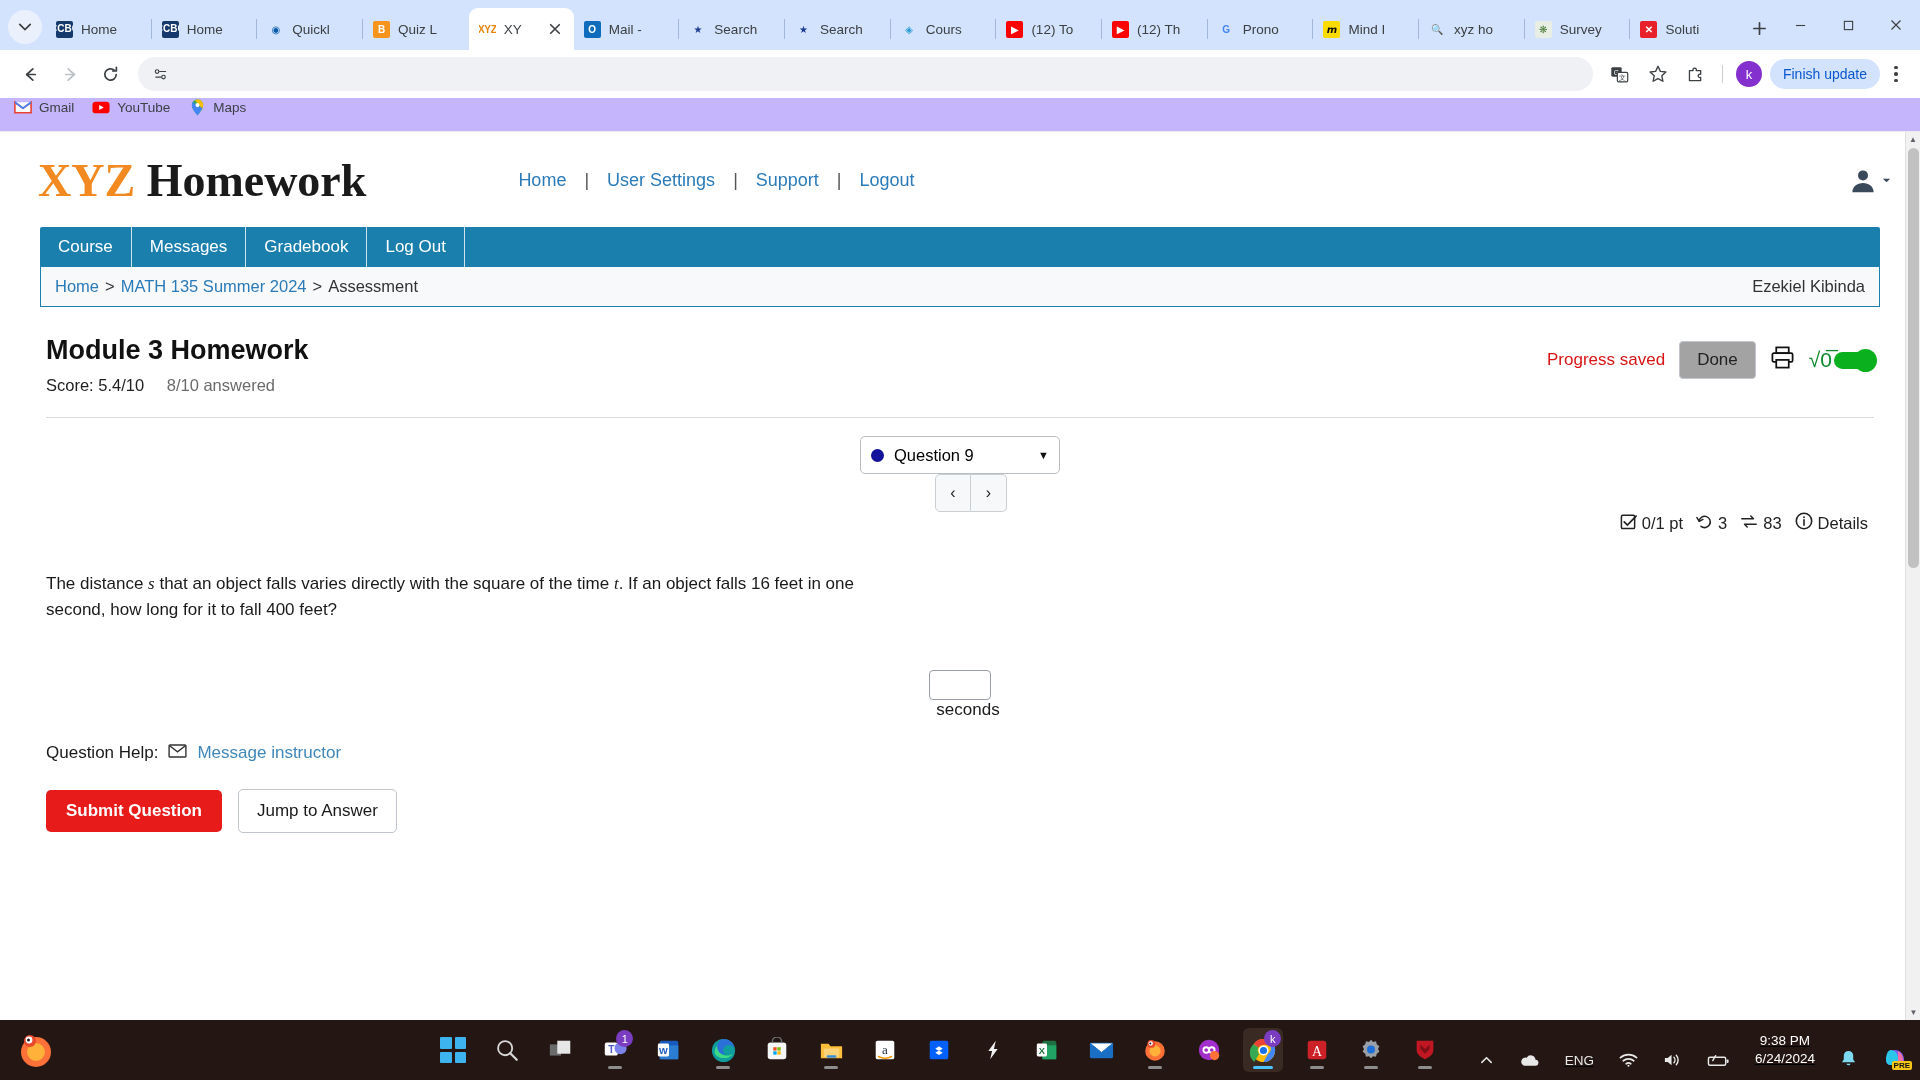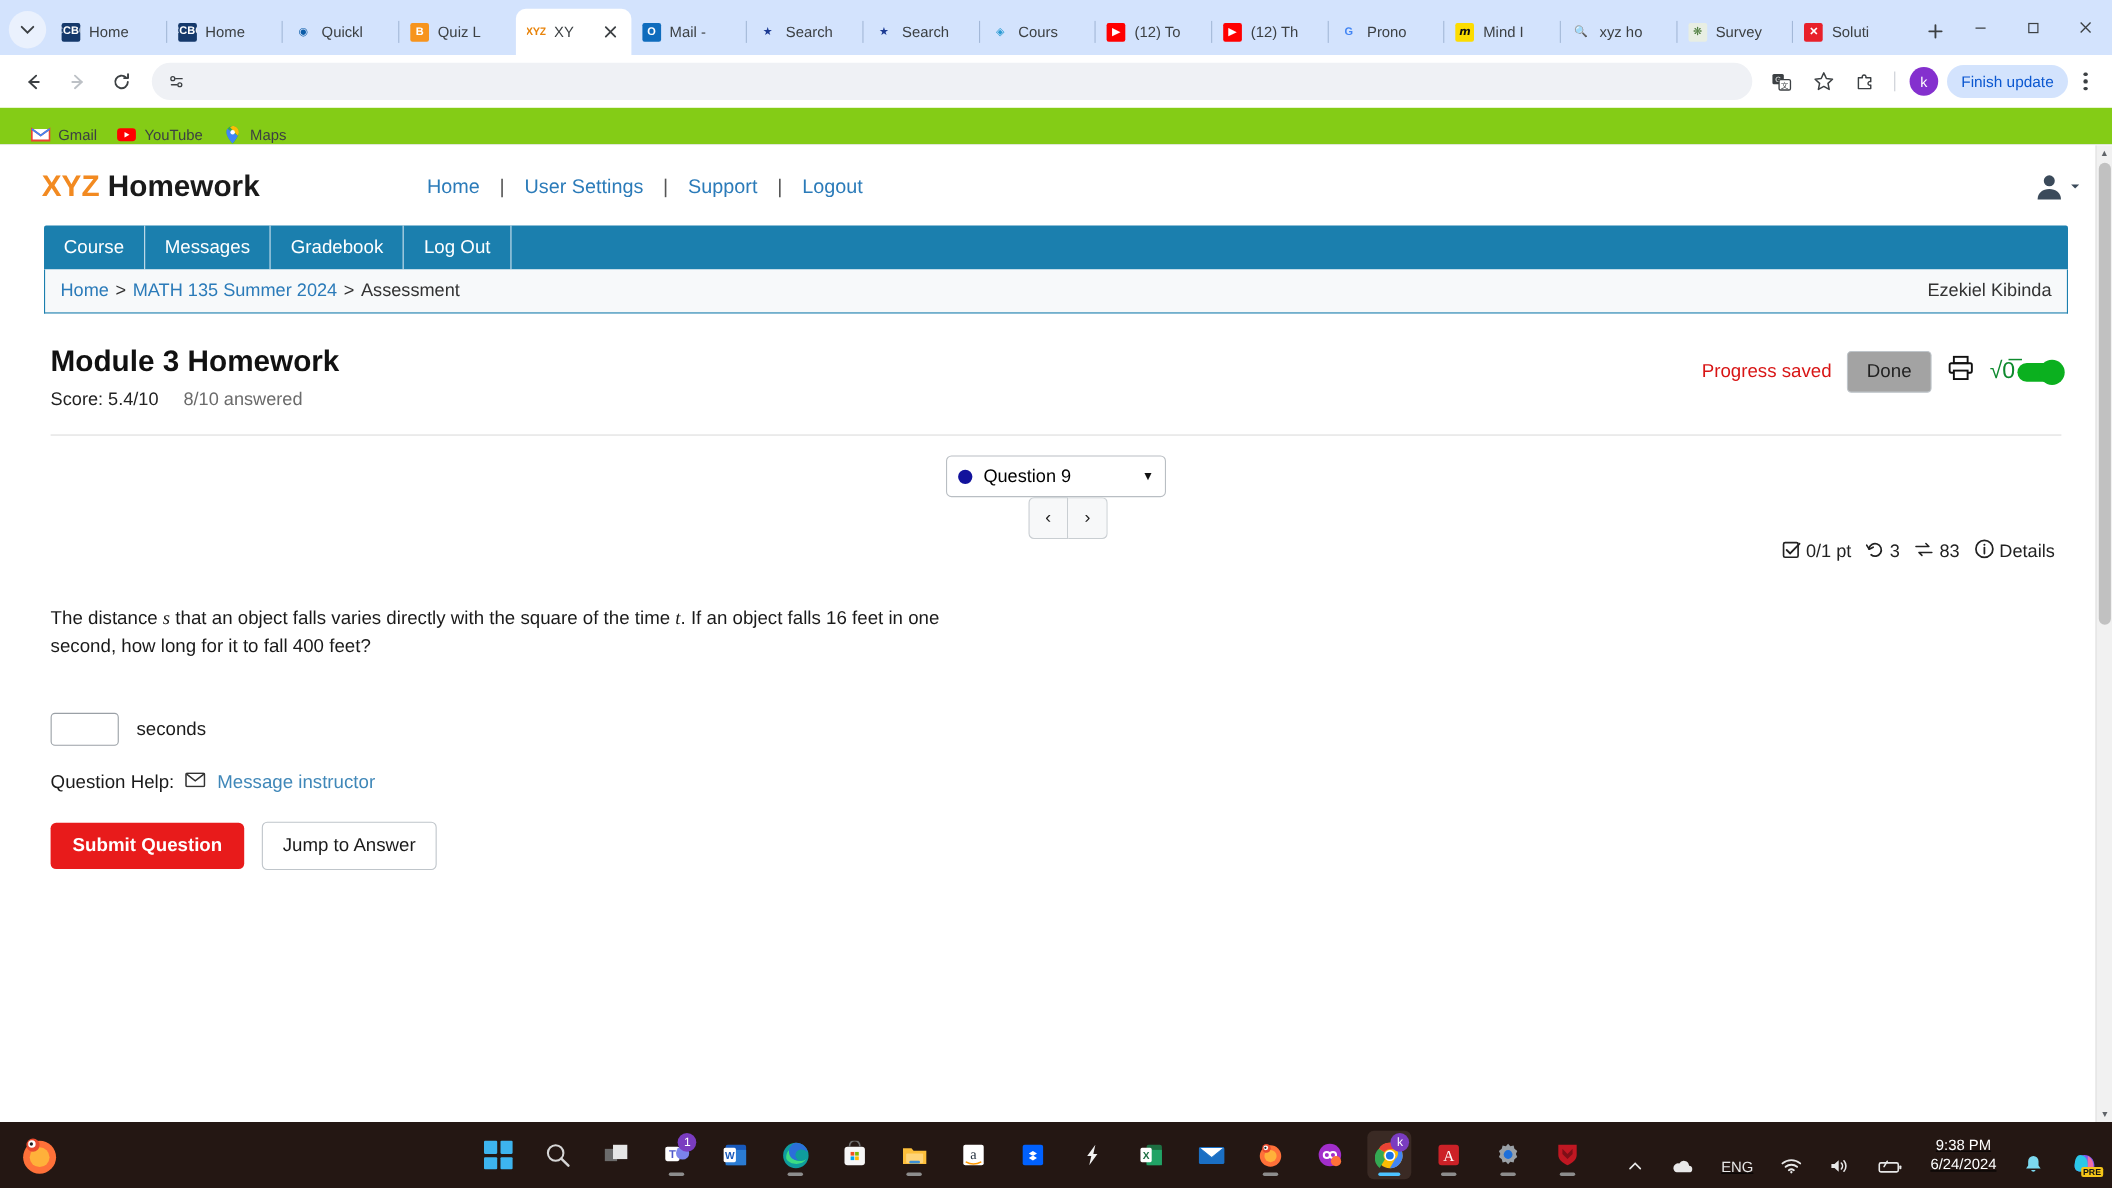--- a/index.html
+++ b/index.html
@@ -123,36 +123,36 @@
     display: flex; align-items: center; padding: 0 13px; margin-left: 2px;
   }
   .kebab {
     width: 28px; height: 32px; display: flex; flex-direction: column;
     align-items: center; justify-content: center; gap: 3px; margin-left: 2px;
   }
   .kebab i { width: 3.5px; height: 3.5px; background: #3c4043; border-radius: 50%; display: block; }
 
   
   .bookmarks {
-    height: 34px; background: #84cc16; display: flex;
-    align-items: flex-end; padding: 0 28px; border-bottom: 1px solid #e8eaed;
+    height: 34px; background: #c4b5fd; display: flex;
+    align-items: flex-start; padding: 0 14px; border-bottom: 1px solid #e8eaed;
   }
   .bm { display: flex; align-items: center; margin-right: 18px; font-size: 13.5px; color: #3c4043; }
   .bm .bmi { width: 18px; height: 18px; margin-right: 7px; display: flex;
              align-items: center; justify-content: center; font-size: 13px; }
 
   
   .viewport { position: relative; height: 888px; background: #fff; overflow: hidden; }
   .page { padding: 0; }
 
   .xyz-header {
     display: flex; align-items: center; padding: 22px 28px 20px 38px;
     background: #fff;
   }
-  .logo { font-family: Liberation Sans, sans-serif; font-size: 27px; font-weight: bold; color: #1a1a1a; }
+  .logo { font-family: Liberation Serif, serif; font-size: 46px; font-weight: bold; color: #1a1a1a; }
   .logo .xyz { color: #f28a21; }
   .topnav { display: flex; align-items: center; margin-left: 152px; font-size: 18px; }
   .topnav a { color: #2b7bb9; text-decoration: none; }
   .topnav .sep { color: #555; margin: 0 18px; }
   .user-icon { margin-left: auto; display: flex; align-items: center; gap: 3px; color: #3b4a5a; }
 
   .bluebar-wrap { padding: 0 40px; }
   .bluebar {
     background: #1b7fae; display: flex; align-items: stretch;
     height: 40px; border-radius: 2px 2px 0 0;
@@ -208,21 +208,21 @@
   }
   .navgrp .nb:first-child { border-radius: 5px 0 0 5px; }
   .navgrp .nb:last-child { border-radius: 0 5px 5px 0; border-left: none; }
   .qstats { margin-left: auto; display: flex; align-items: center; gap: 7px; font-size: 16.5px; color: #222; }
   .qstats .grp { display: flex; align-items: center; gap: 5px; margin-right: 6px; }
   .qstats .ico { font-size: 17px; }
 
   .qtext { padding-top: 36px; font-size: 17px; line-height: 1.5; color: #1a1a1a; max-width: 860px; }
   .qtext i { font-family: "Liberation Serif", serif; font-style: italic; }
 
-  .ansrow { display: flex; align-items: center; padding-top: 48px; }
+  .ansrow { display: flex; align-items: center; padding-top: 48px; flex-direction: column; }
   .ansbox {
     width: 62px; height: 30px; border: 1px solid #9aa0a6;
     border-radius: 4px; background: #fff;
   }
   .ansunit { margin-left: 16px; font-size: 17px; color: #1a1a1a; }
 
   .helprow { display: flex; align-items: center; padding-top: 23px; font-size: 17px; color: #1a1a1a; gap: 10px; }
   .helprow a { color: #3f87b8; text-decoration: none; }
   .envelope { font-size: 16px; color: #333; }
 

